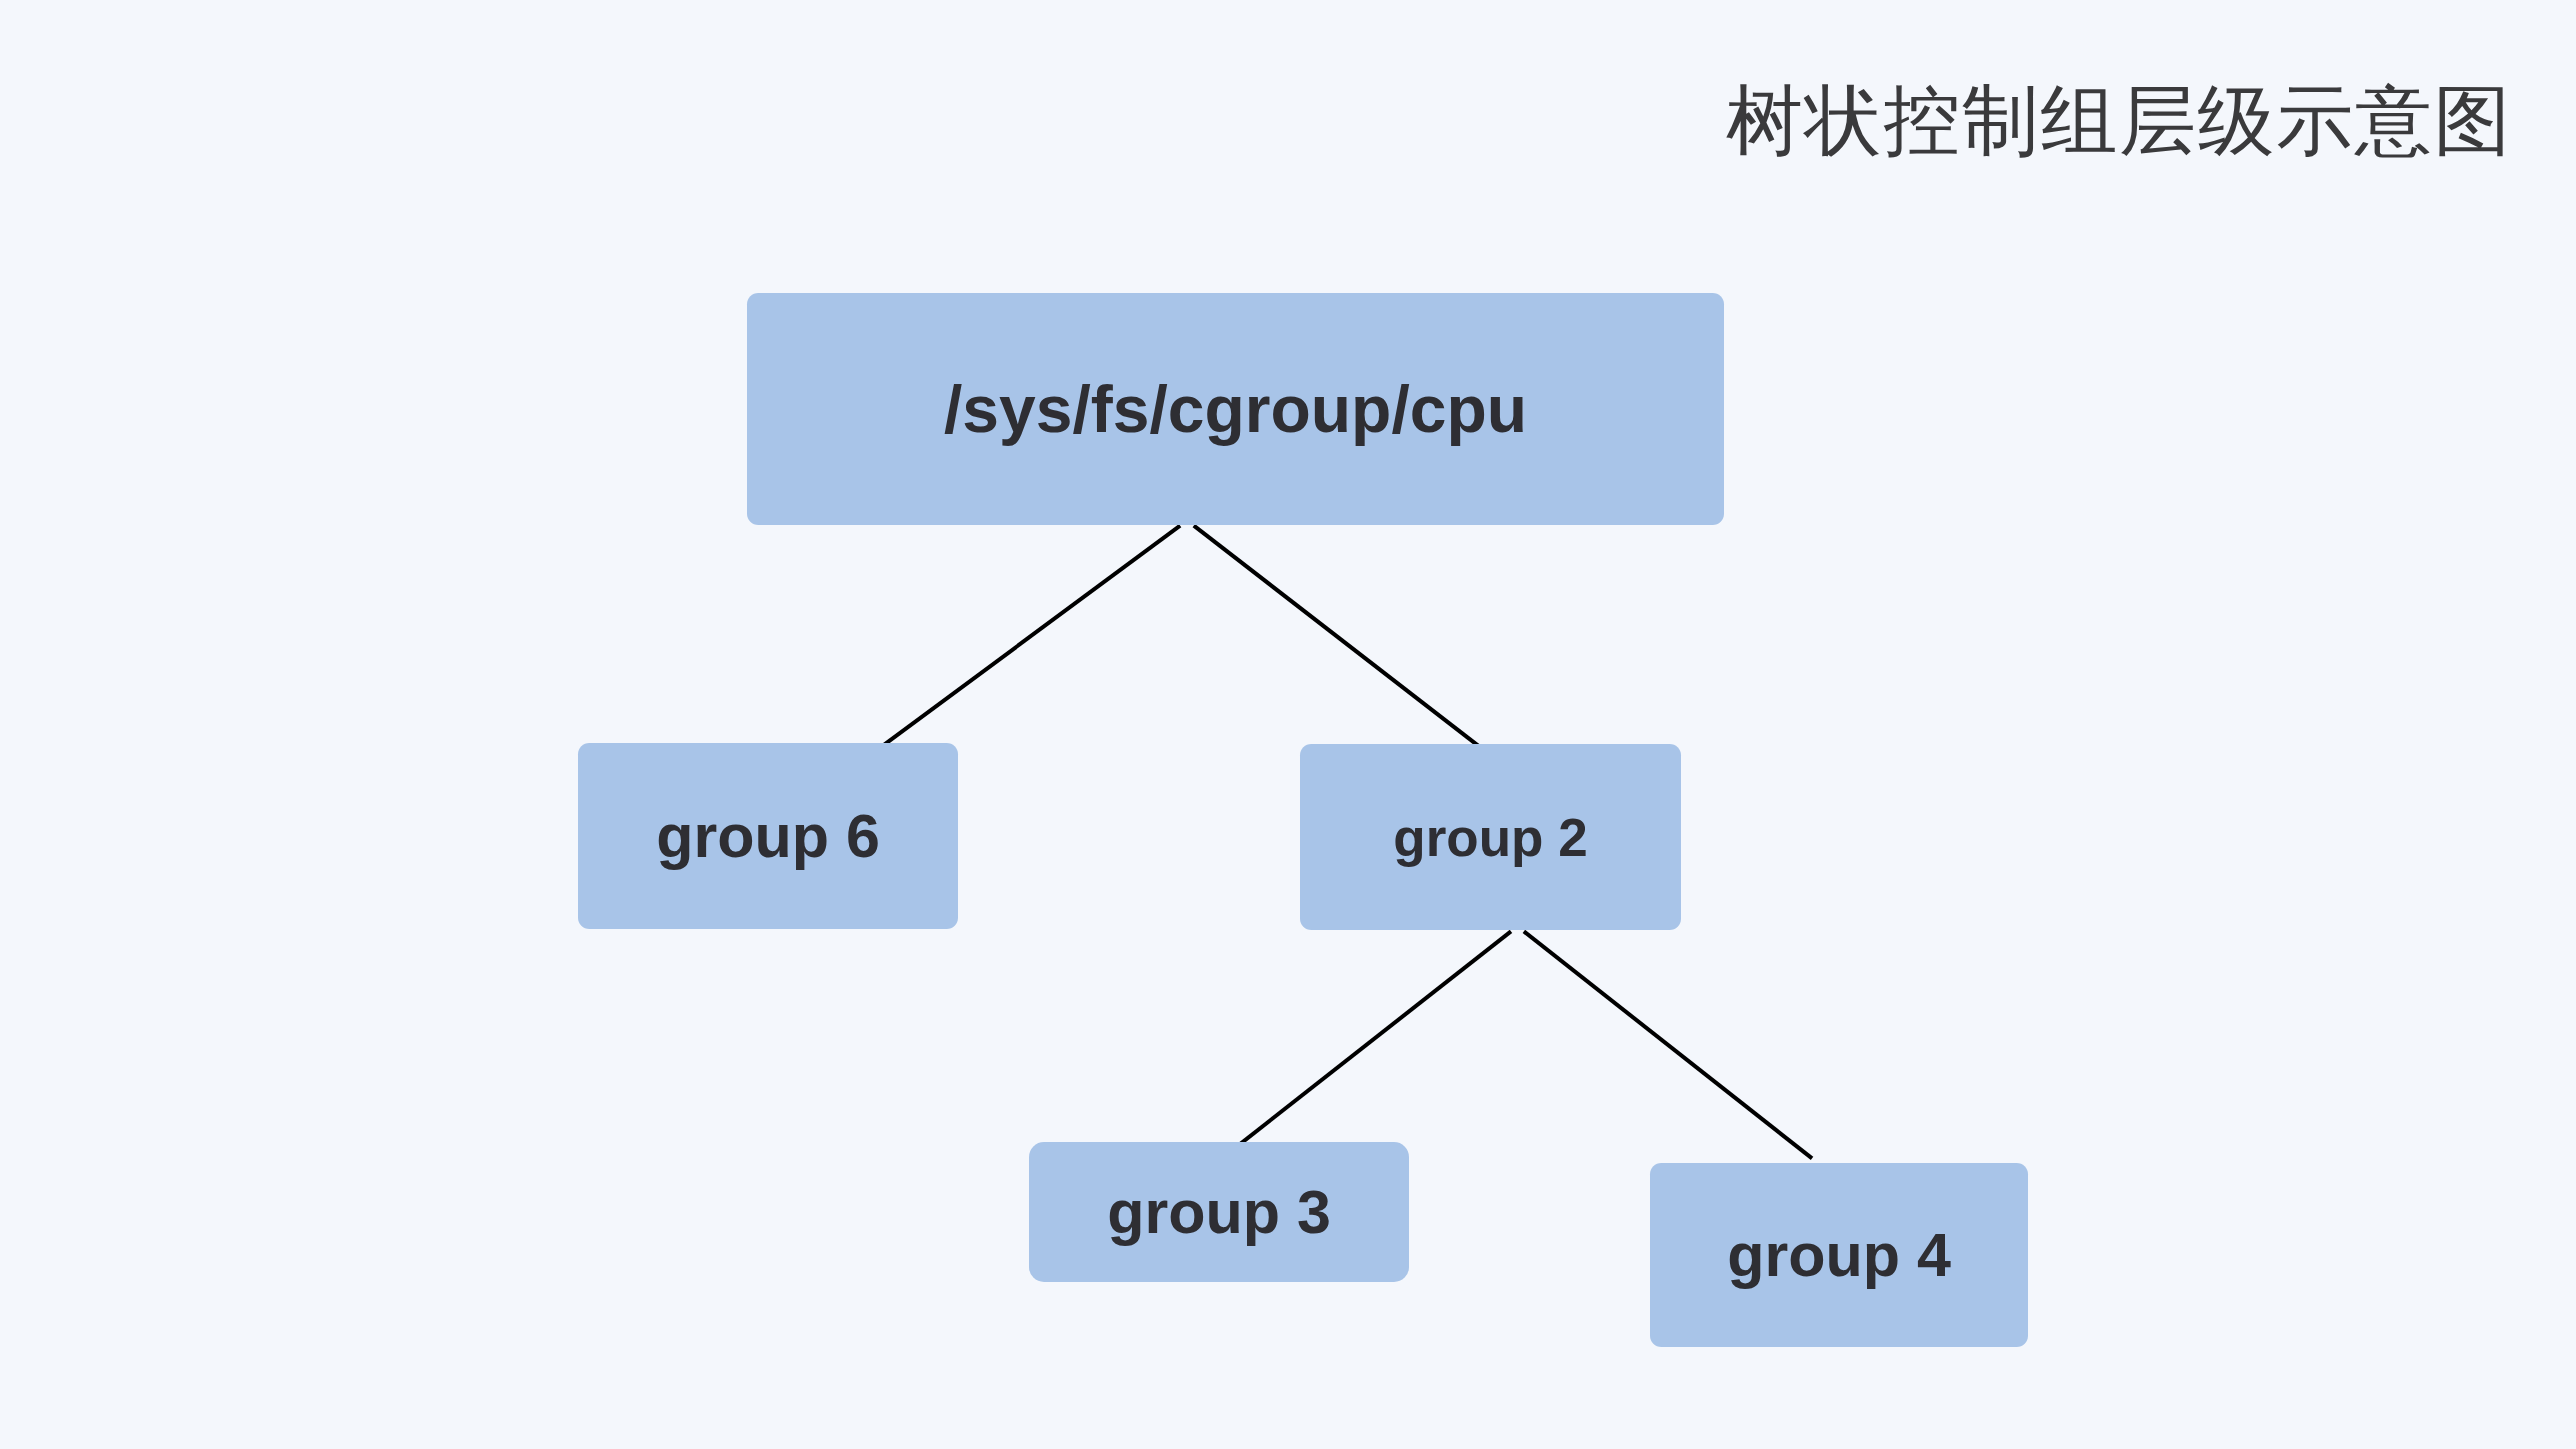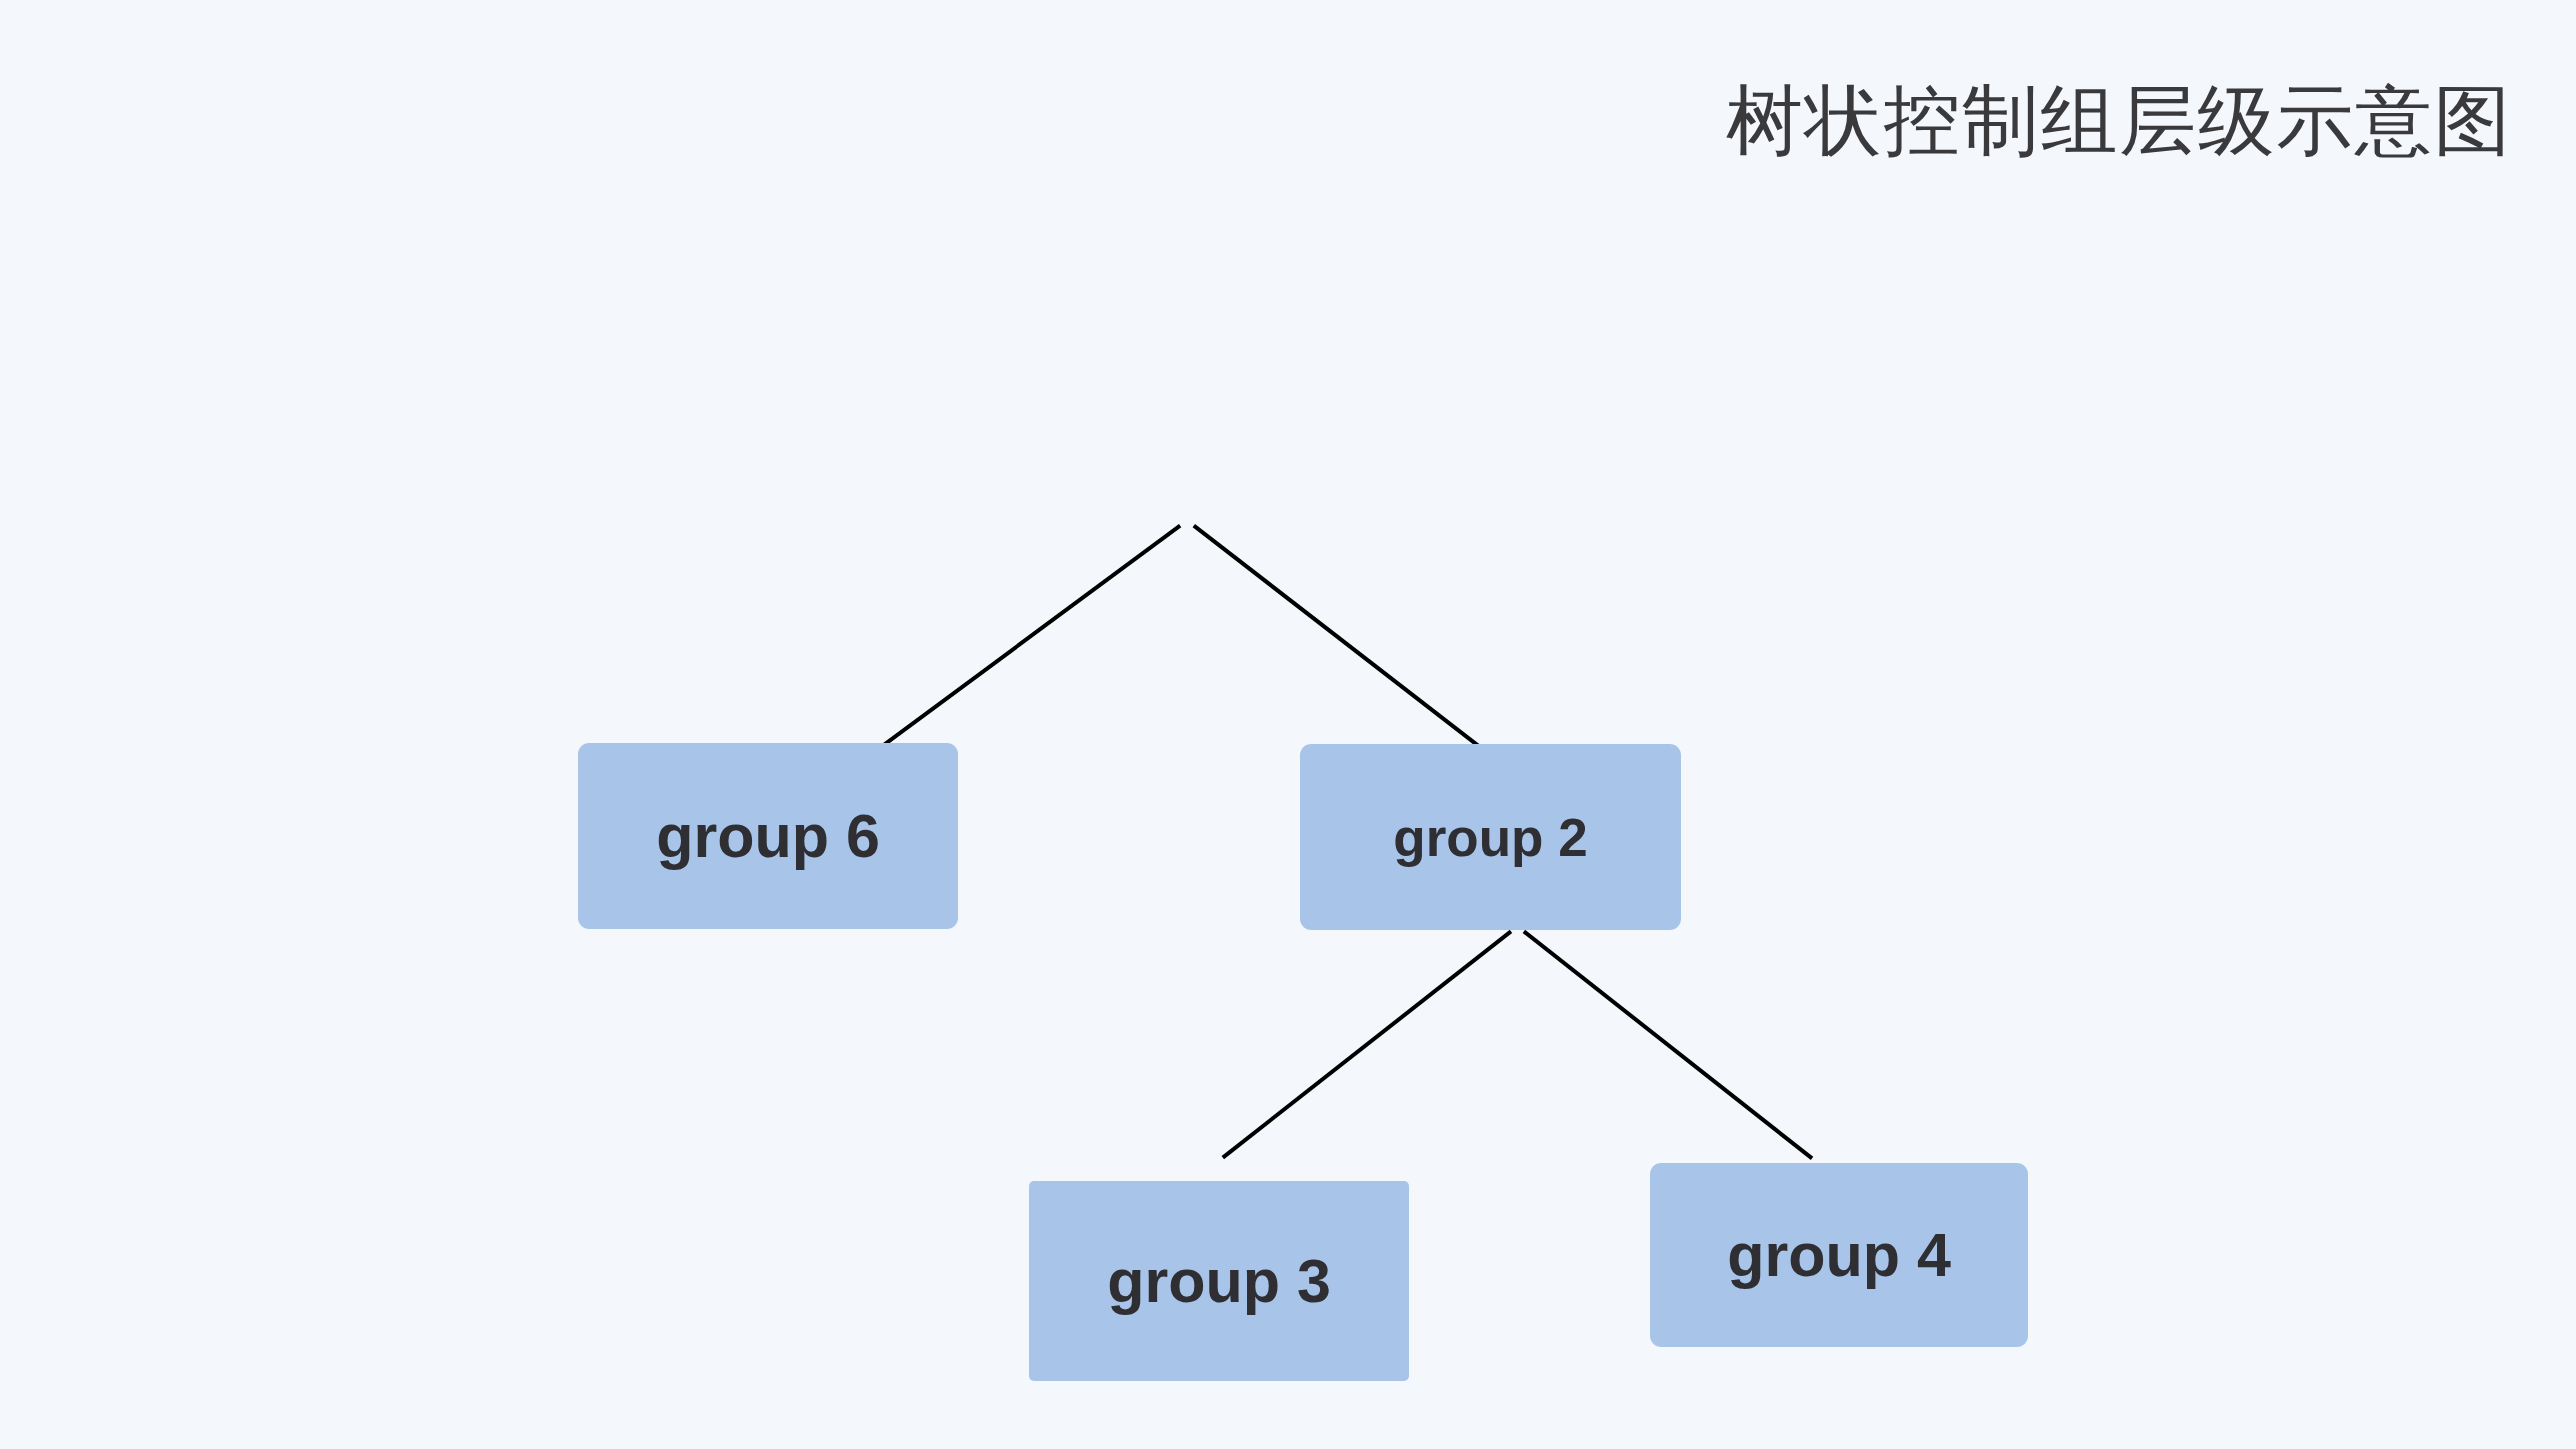--- a/index.html
+++ b/index.html
@@ -109,30 +109,33 @@
 
   <div id="diagram-title" style="color: rgb(58, 58, 60);">树状控制组层级示意图</div>
 
   <svg id="edge-layer" viewBox="0 0 3200 1800" width="2576" height="1449">
     <line x1="1466" y1="653" x2="1093" y2="929" stroke="#000000" stroke-width="5" stroke-linecap="butt"></line>
     <line x1="1483" y1="653" x2="1841" y2="930" stroke="#000000" stroke-width="5" stroke-linecap="butt"></line>
     <line x1="1877" y1="1157" x2="1519" y2="1438" stroke="#000000" stroke-width="5" stroke-linecap="butt"></line>
     <line x1="1893" y1="1157" x2="2251" y2="1439" stroke="#000000" stroke-width="5" stroke-linecap="butt"></line>
   </svg>
 
+  <div class="node" id="node-root" style="left: 747px; top: 293px; width: 977px; height: 232px; background: rgb(168, 196, 232); color: rgb(46, 46, 51); border-radius: 11.3px;">
+    <span class="node-label">/sys/fs/cgroup/cpu</span>
+  </div>
 
   <div class="node" id="node-group1" style="left: 578px; top: 743px; width: 380px; height: 186px; background: rgb(168, 196, 232); color: rgb(46, 46, 51); border-radius: 11.3px;">
     <span class="node-label">group 6</span>
   </div>
 
   <div class="node" id="node-group2" style="left: 1300px; top: 744px; width: 381px; height: 186px; background: rgb(168, 196, 232); color: rgb(46, 46, 51); border-radius: 11.3px;">
     <span class="node-label">group 2</span>
   </div>
 
-  <div class="node" id="node-group3" style="left: 1029px; top: 1181px; width: 380px; height: 200px; background: rgb(168, 196, 232); color: rgb(46, 46, 51); border-radius: 5px;">
+  <div class="node" id="node-group3" style="left: 1029px; top: 1142px; width: 380px; height: 140px; background: rgb(168, 196, 232); color: rgb(46, 46, 51); border-radius: 15px;">
     <span class="node-label">group 3</span>
   </div>
 
   <div class="node" id="node-group4" style="left: 1650px; top: 1163px; width: 378px; height: 184px; background: rgb(168, 196, 232); color: rgb(46, 46, 51); border-radius: 11.3px;">
     <span class="node-label">group 4</span>
   </div>
 
 </div>
 
 

